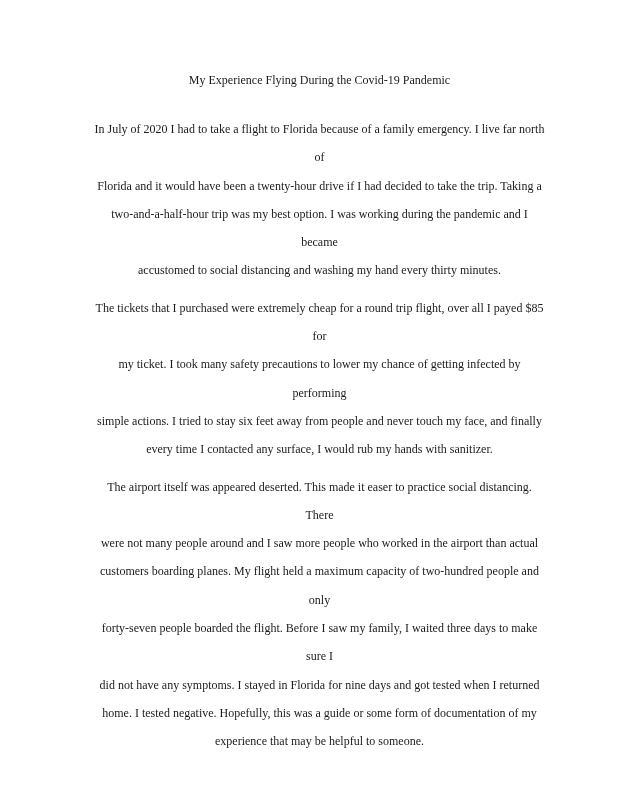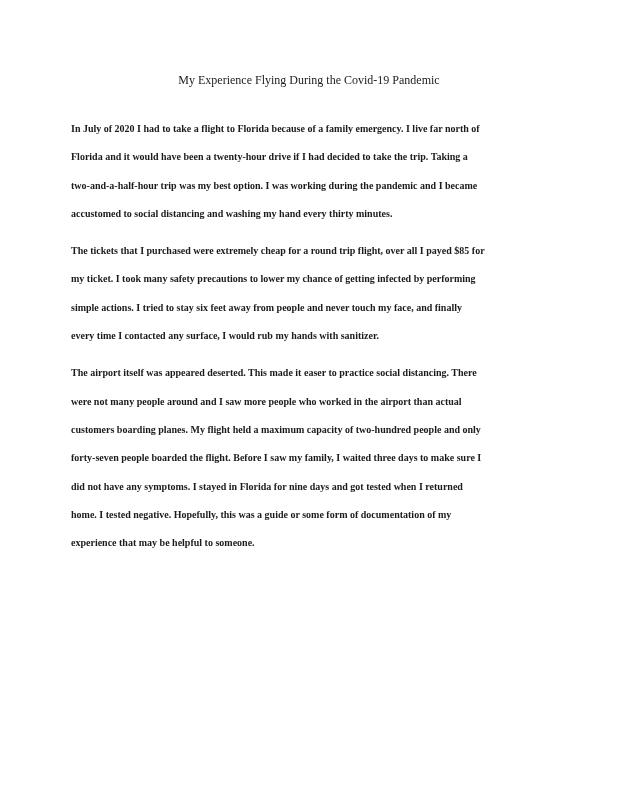--- a/index.html
+++ b/index.html
@@ -6,40 +6,39 @@
     margin: 0;
     padding: 0;
     background: #ffffff;
   }
   .page {
     position: relative;
     width: 618px;
     height: 800px;
     box-sizing: border-box;
     background: #ffffff;
-    padding: 66px 71px 0 71px;
+    padding: 66px 71px 0 92px;
     font-family: "Liberation Serif", "DejaVu Serif", serif;
     color: #1b1b1b;
     overflow: hidden;
   }
   .doc-title {
     font-size: 12px;
     font-weight: normal;
     line-height: 28px;
     text-align: center;
     margin: 0 0 21px 0;
     white-space: pre-line;
   }
   .doc-paragraph {
-    font-size: 10px;
+    font-size: 12px;
     line-height: 28.3px;
     margin: 0 0 9px 0;
     white-space: pre-line;
-    text-align: left;
-    font-weight: bold;
+    text-align: center;
   }
 </style>
 </head>
 <body>
 
 <div class="page">
   <h1 class="doc-title">My Experience Flying During the Covid-19 Pandemic</h1>
 
   <p class="doc-paragraph">In July of 2020 I had to take a flight to Florida because of a family emergency. I live far north of
 Florida and it would have been a twenty-hour drive if I had decided to take the trip. Taking a

